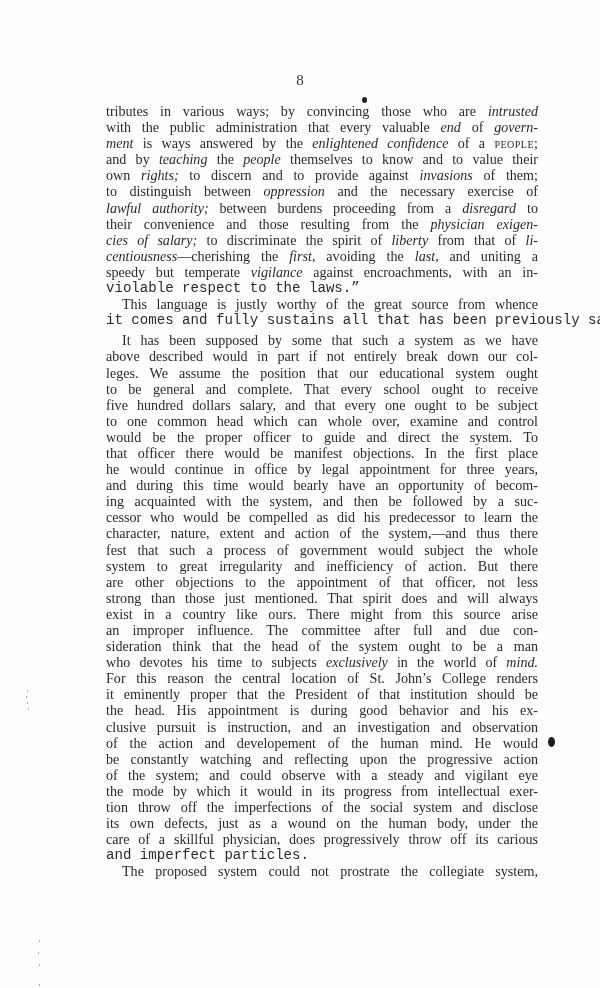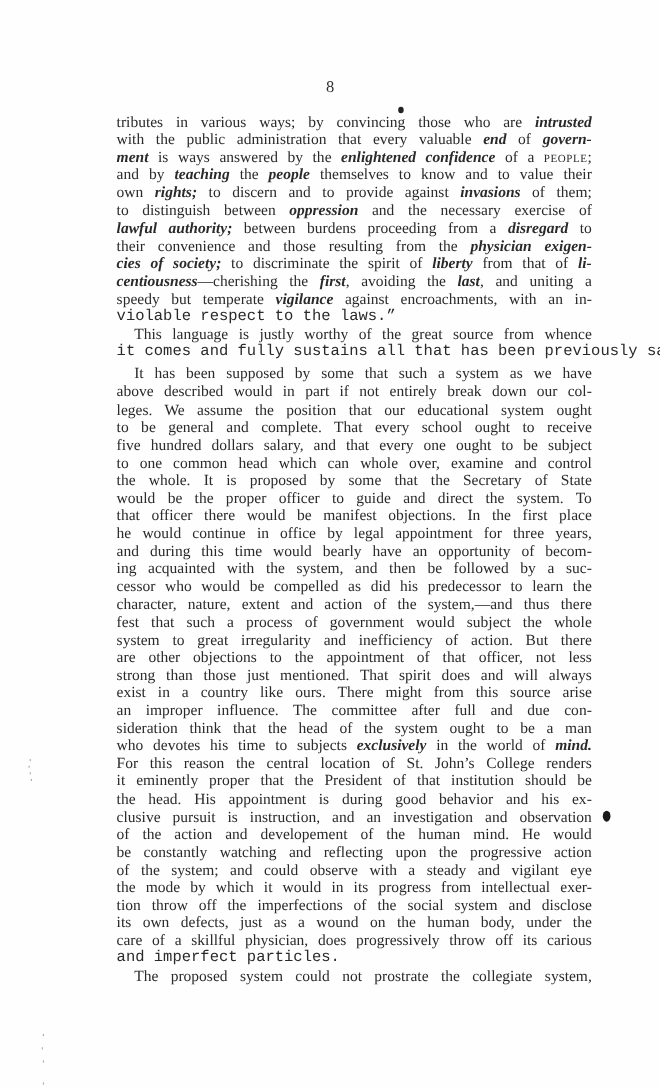--- a/index.html
+++ b/index.html
@@ -22,21 +22,21 @@
     position: absolute; left: 106px; top: 103px; width: 432px;
     font-size: 14.1px; line-height: 16.1px;
   }
   .line {
     display: block; white-space: nowrap; text-align: justify;
     text-align-last: justify; height: 16.1px;
   }
   .line.last { text-align-last: left; font-family: Liberation Mono, monospace; }
   .line.indent { padding-left: 16px; }
   .para-gap { height: 4px; }
-  i { font-style: italic; font-weight: bold; }
+  i { font-style: italic; }
   .sc { font-variant: small-caps; letter-spacing: 0.5px; }
   .margin-dot {
     position: absolute; left: 548px; top: 737px; width: 7px; height: 10px;
     background: #1a1a1a; border-radius: 50%;
   }
   .specks { position: absolute; left: 26px; width: 4px; }
   .speck { position: absolute; width: 1px; height: 2px; background: #aaa; }
 </style>
 </head>
 <body>
@@ -46,34 +46,33 @@
   <div class="top-dot"></div>
   <div class="text-block" id="text-block">
       <span class="line"><span>tributes in various ways; by convincing those who are </span><i>intrusted</i></span>
       <span class="line"><span>with the public administration that every valuable </span><i>end</i><span> of </span><i>govern-</i></span>
       <span class="line"><i>ment</i><span> is ways answered by the </span><i>enlightened confidence</i><span> of a </span><span class="sc">people</span><span>;</span></span>
       <span class="line"><span>and by </span><i>teaching</i><span> the </span><i>people</i><span> themselves to know and to value their</span></span>
       <span class="line"><span>own </span><i>rights;</i><span> to discern and to provide against </span><i>invasions</i><span> of them;</span></span>
       <span class="line"><span>to distinguish between </span><i>oppression</i><span> and the necessary exercise of</span></span>
       <span class="line"><i>lawful authority;</i><span> between burdens proceeding from a </span><i>disregard</i><span> to</span></span>
       <span class="line"><span>their convenience and those resulting from the </span><i>physician exigen-</i></span>
-      <span class="line"><i>cies of society;</i><span> to discriminate the spirit of </span><i>liberty</i><span> from that of </span><i>li-</i></span>
+      <span class="line"><i>cies of salary;</i><span> to discriminate the spirit of </span><i>liberty</i><span> from that of </span><i>li-</i></span>
       <span class="line"><i>centiousness</i><span>—cherishing the </span><i>first</i><span>, avoiding the </span><i>last</i><span>, and uniting a</span></span>
       <span class="line"><span>speedy but temperate </span><i>vigilance</i><span> against encroachments, with an in-</span></span>
       <span class="line last"><span>violable respect to the laws.”</span></span>
       <span class="line indent"><span>This language is justly worthy of the great source from whence</span></span>
       <span class="line last"><span>it comes and fully sustains all that has been previously said.</span></span>
       <div class="para-gap"></div>
       <span class="line indent"><span>It has been supposed by some that such a system as we have</span></span>
       <span class="line"><span>above described would in part if not entirely break down our col-</span></span>
       <span class="line"><span>leges.  We assume the position that our educational system ought</span></span>
       <span class="line"><span>to be general and complete.  That every school ought to receive</span></span>
       <span class="line"><span>five hundred dollars salary, and that every one ought to be subject</span></span>
       <span class="line"><span>to one common head which can whole over, examine and control</span></span>
-      <span class="line"><span>the whole.  It is proposed by some that the Secretary of State</span></span>
       <span class="line"><span>would be the proper officer to guide and direct the system.  To</span></span>
       <span class="line"><span>that officer there would be manifest objections.  In the first place</span></span>
       <span class="line"><span>he would continue in office by legal appointment for three years,</span></span>
       <span class="line"><span>and during this time would bearly have an opportunity of becom-</span></span>
       <span class="line"><span>ing acquainted with the system, and then be followed by a suc-</span></span>
       <span class="line"><span>cessor who would be compelled as did his predecessor to learn the</span></span>
       <span class="line"><span>character, nature, extent and action of the system,—and thus there</span></span>
       <span class="line"><span>fest that such a process of government would subject the whole</span></span>
       <span class="line"><span>system to great irregularity and inefficiency of action.  But there</span></span>
       <span class="line"><span>are other objections to the appointment of that officer, not less</span></span>

